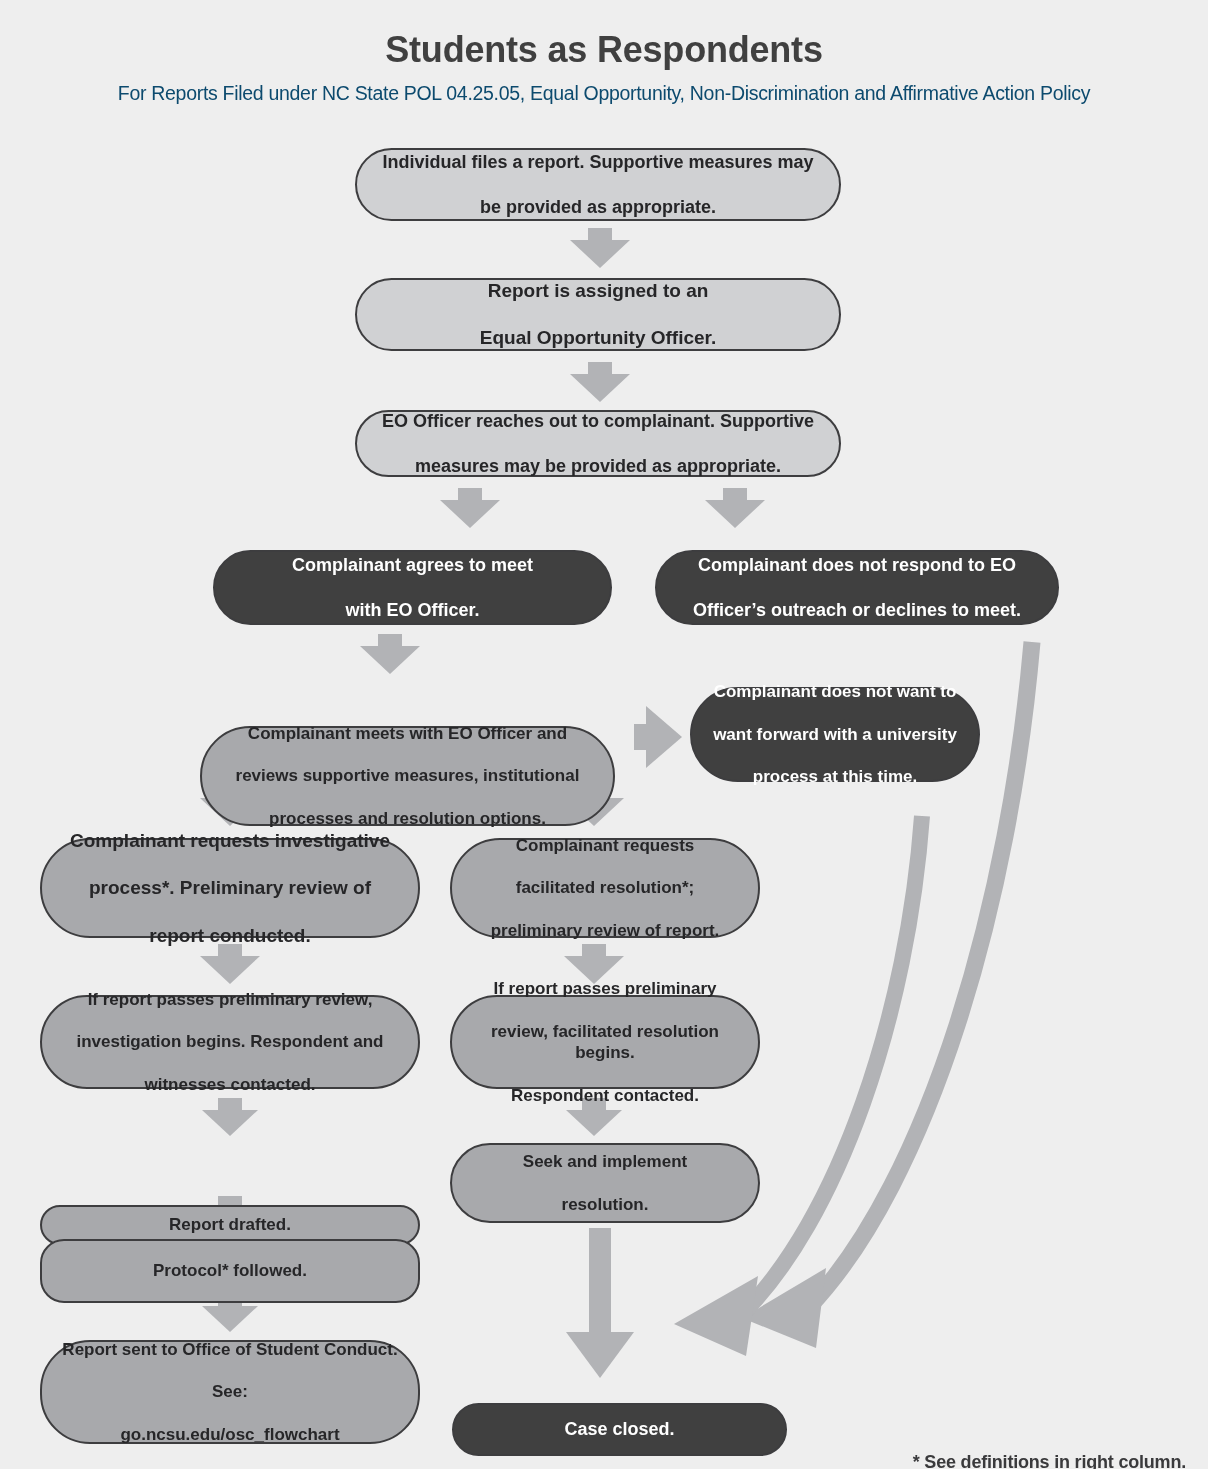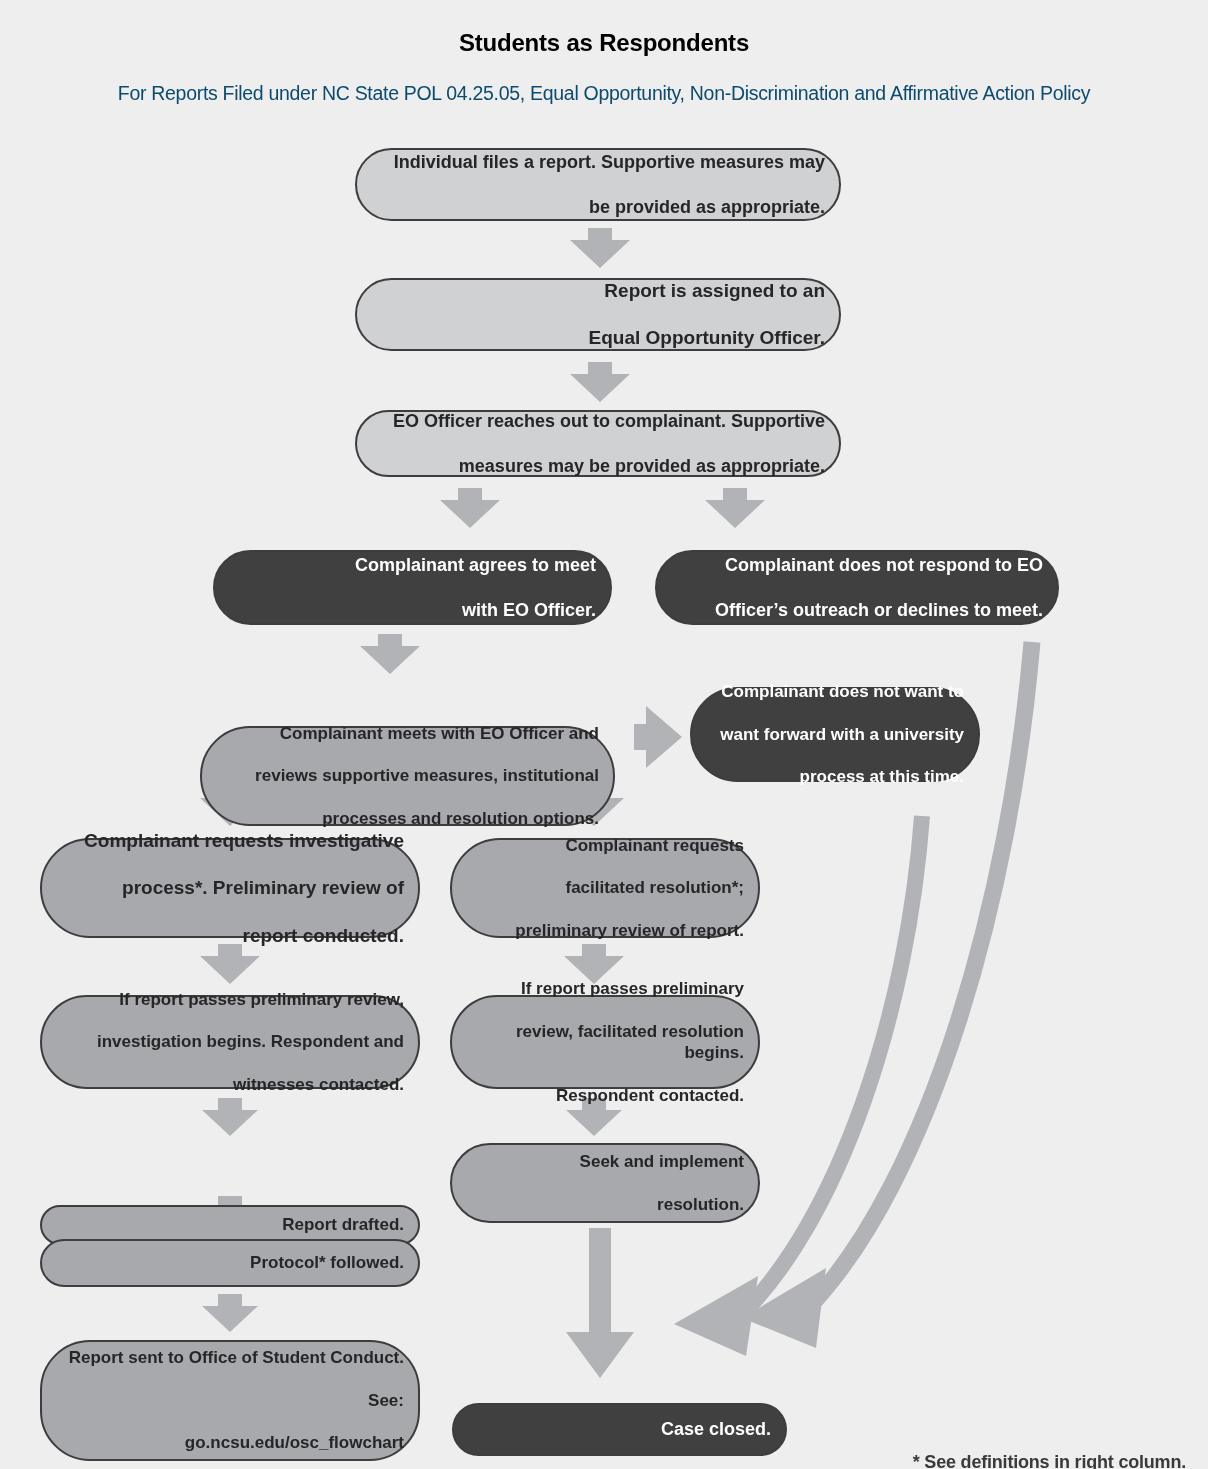--- a/index.html
+++ b/index.html
@@ -27,23 +27,23 @@
     width: 1208px;
     height: 1469px;
     pointer-events: none;
   }
   .title {
     position: absolute;
     left: 0;
     top: 29px;
     width: 1208px;
     text-align: center;
-    font-size: 24px;
-    font-weight: bold;
-    color: #000000;
+    font-size: 36px;
+    font-weight: bold;
+    color: #404040;
     letter-spacing: -0.2px;
   }
   .subtitle {
     position: absolute;
     left: 0;
     top: 82px;
     width: 1208px;
     text-align: center;
     font-size: 19.5px;
     color: #0c4a6e;
@@ -59,21 +59,21 @@
     letter-spacing: -0.2px;
     margin-top: 35px;
   }
   .node {
     position: absolute;
     box-sizing: border-box;
     border: 2px solid #3d3d3f;
     display: flex;
     align-items: center;
     justify-content: center;
-    text-align: right;
+    text-align: center;
     line-height: 1.25;
     padding: 4px 14px;
   }
   .node span {
     display: block;
     width: 100%;
   }
   .tone-light {
     background: #d0d1d3;
     color: #262628;
@@ -280,27 +280,27 @@
     </span>
   </div>
 
   <div class="node tone-mid" style="left:450px; top:1143px; width:310px; height:80px; border-radius:40px; font-size:17px;">
     <span>
       <span>Seek and implement</span><br>
       <span>resolution.</span>
     </span>
   </div>
 
-  <div class="node tone-mid" style="left:40px; top:1239px; width:380px; height:48px; border-radius:24px; font-size:17px;">
+  <div class="node tone-mid" style="left:40px; top:1239px; width:380px; height:64px; border-radius:24px; font-size:17px;">
     <span>
       <span>Protocol* followed.</span>
     </span>
   </div>
 
-  <div class="node tone-mid" style="left:40px; top:1340px; width:380px; height:121px; border-radius:50px; font-size:17px;">
+  <div class="node tone-mid" style="left:40px; top:1340px; width:380px; height:104px; border-radius:50px; font-size:17px;">
     <span>
       <span>Report sent to Office of Student Conduct.</span><br>
       <span>See:</span><br>
       <span>go.ncsu.edu/osc_flowchart</span>
     </span>
   </div>
 
   <div class="node tone-dark" style="left:452px; top:1403px; width:335px; height:53px; border-radius:27px; font-size:18px;">
     <span>
       <span>Case closed.</span>

